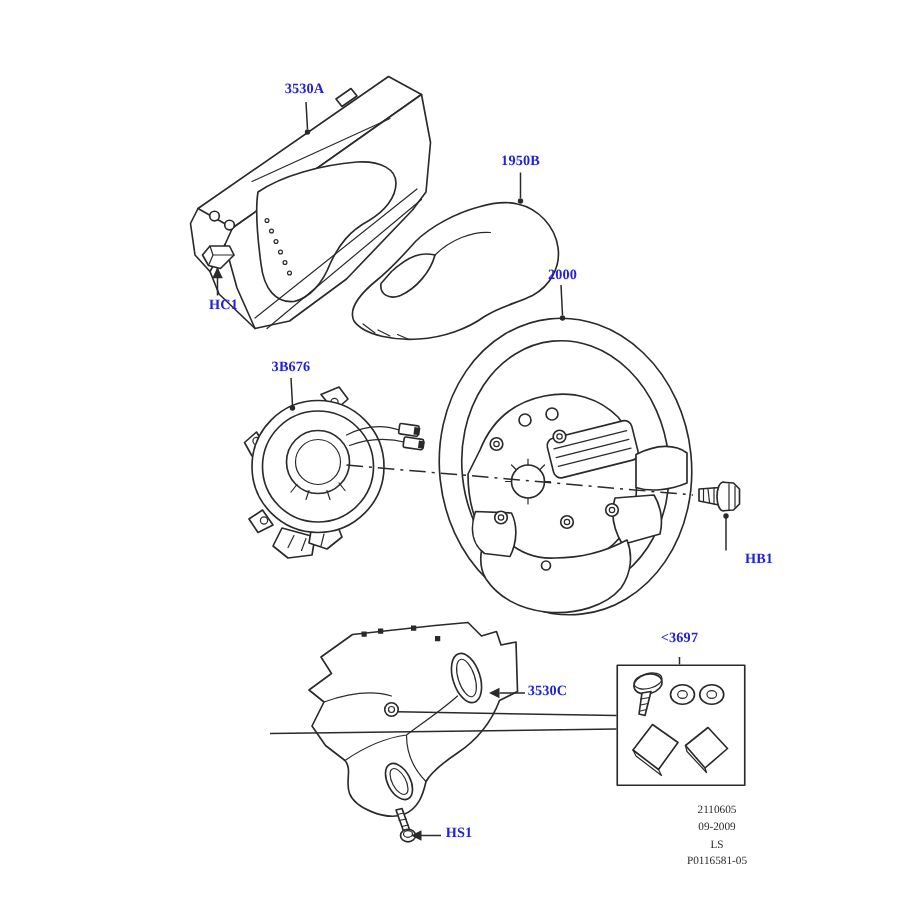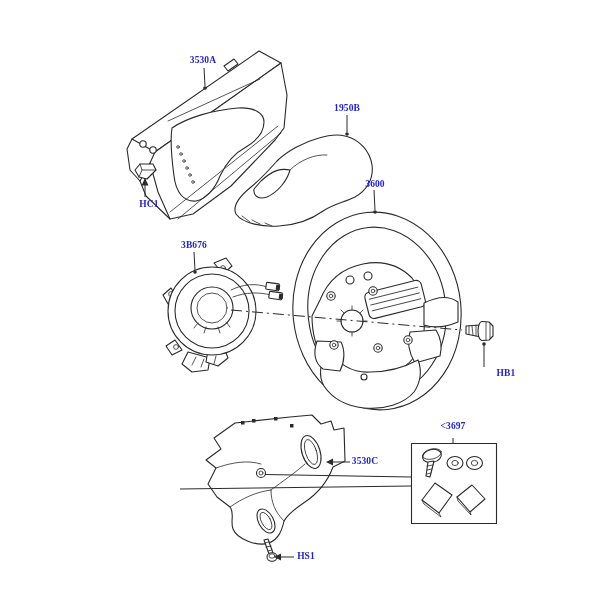--- a/index.html
+++ b/index.html
@@ -191,21 +191,27 @@
         <polygon class="mark" points="298,462 305,458.5 305,465.5"></polygon>
       <line x1="425" y1="438" x2="425" y2="443"></line>
       <line x1="266" y1="557" x2="252" y2="557"></line>
         <polygon class="mark" points="246,557 253,553.5 253,560.5"></polygon>
     </g>
   </svg>
 
   <div class="callout" style="left:153px;top:55px">3530A</div>
   <div class="callout" style="left:99px;top:199px">HC1</div>
   <div class="callout" style="left:297px;top:103px">1950B</div>
-  <div class="callout" style="left:325px;top:179px">3600</div>
+  <div class="callout" style="left:325px;top:179px">2000</div>
   <div class="callout" style="left:144px;top:240px">3B676</div>
   <div class="callout" style="left:456px;top:368px">HB1</div>
   <div class="callout" style="left:315px;top:456px">3530C</div>
   <div class="callout" style="left:403px;top:421px">&lt;3697</div>
   <div class="callout" style="left:256px;top:551px">HS1</div>
 
+  <div class="info">
+    <div>2110605</div>
+    <div>09-2009</div>
+    <div>LS</div>
+    <div>P0116581-05</div>
+  </div>
 
 </div>
 
 </body></html>

